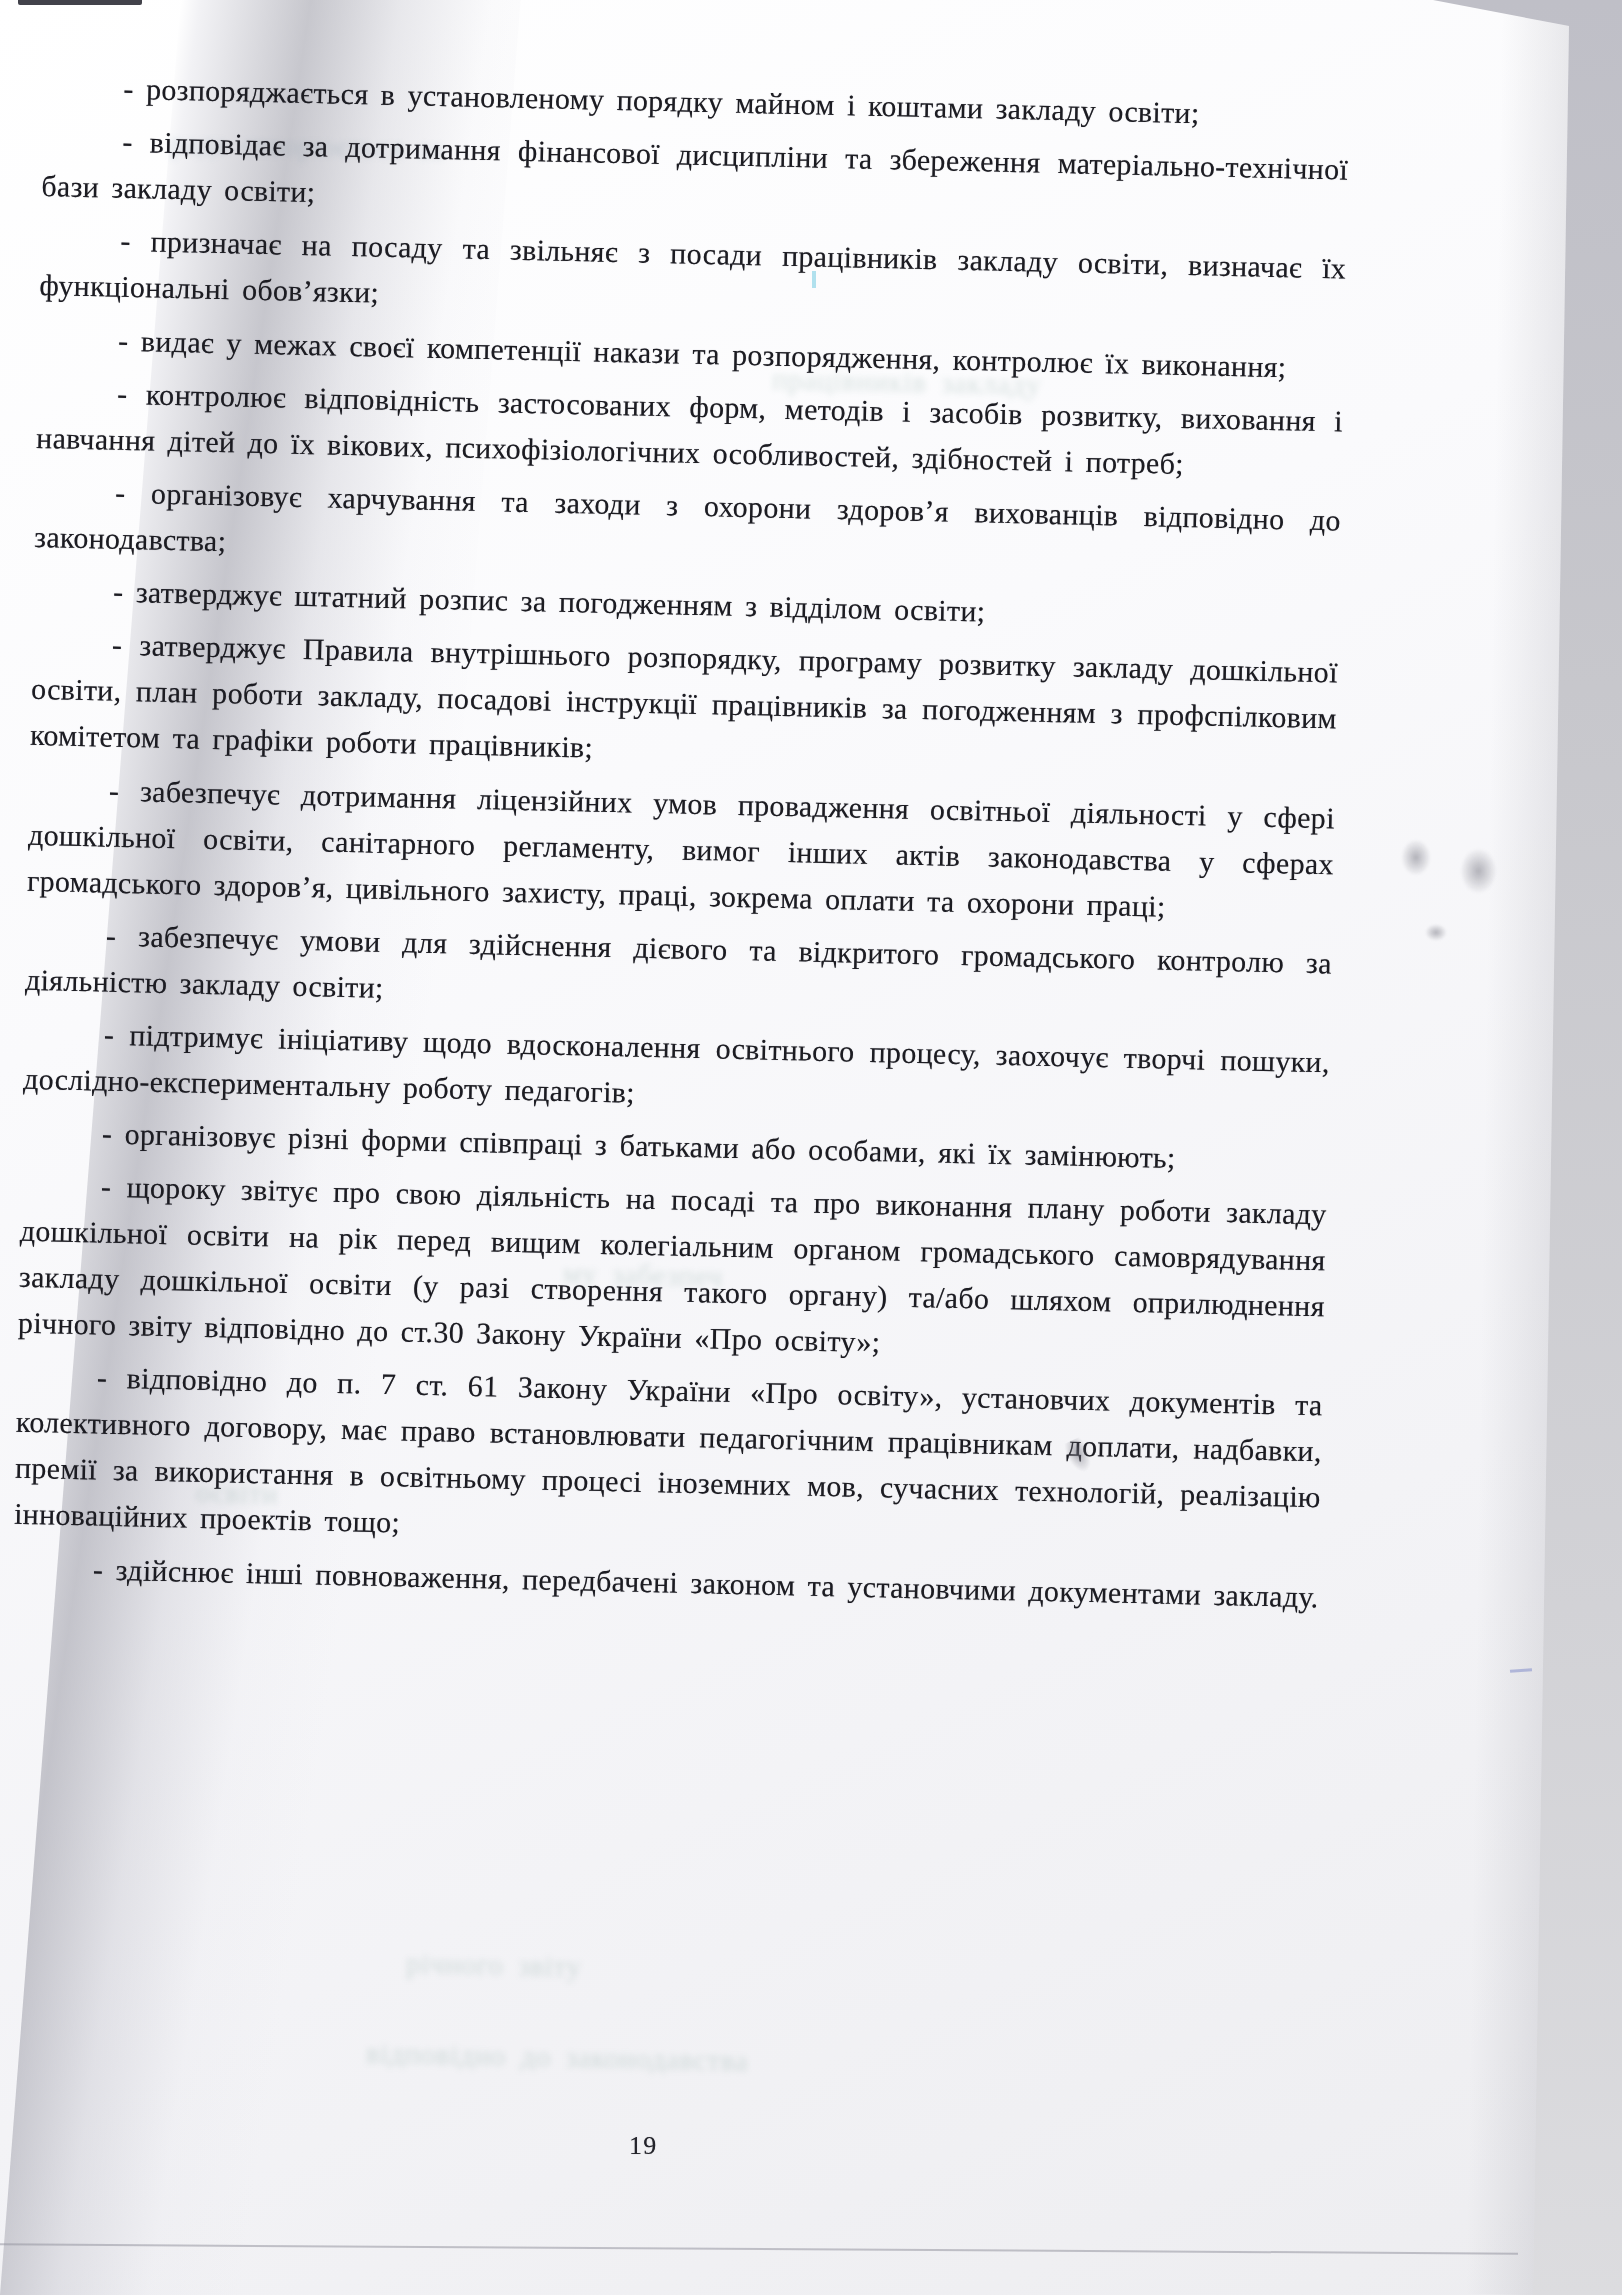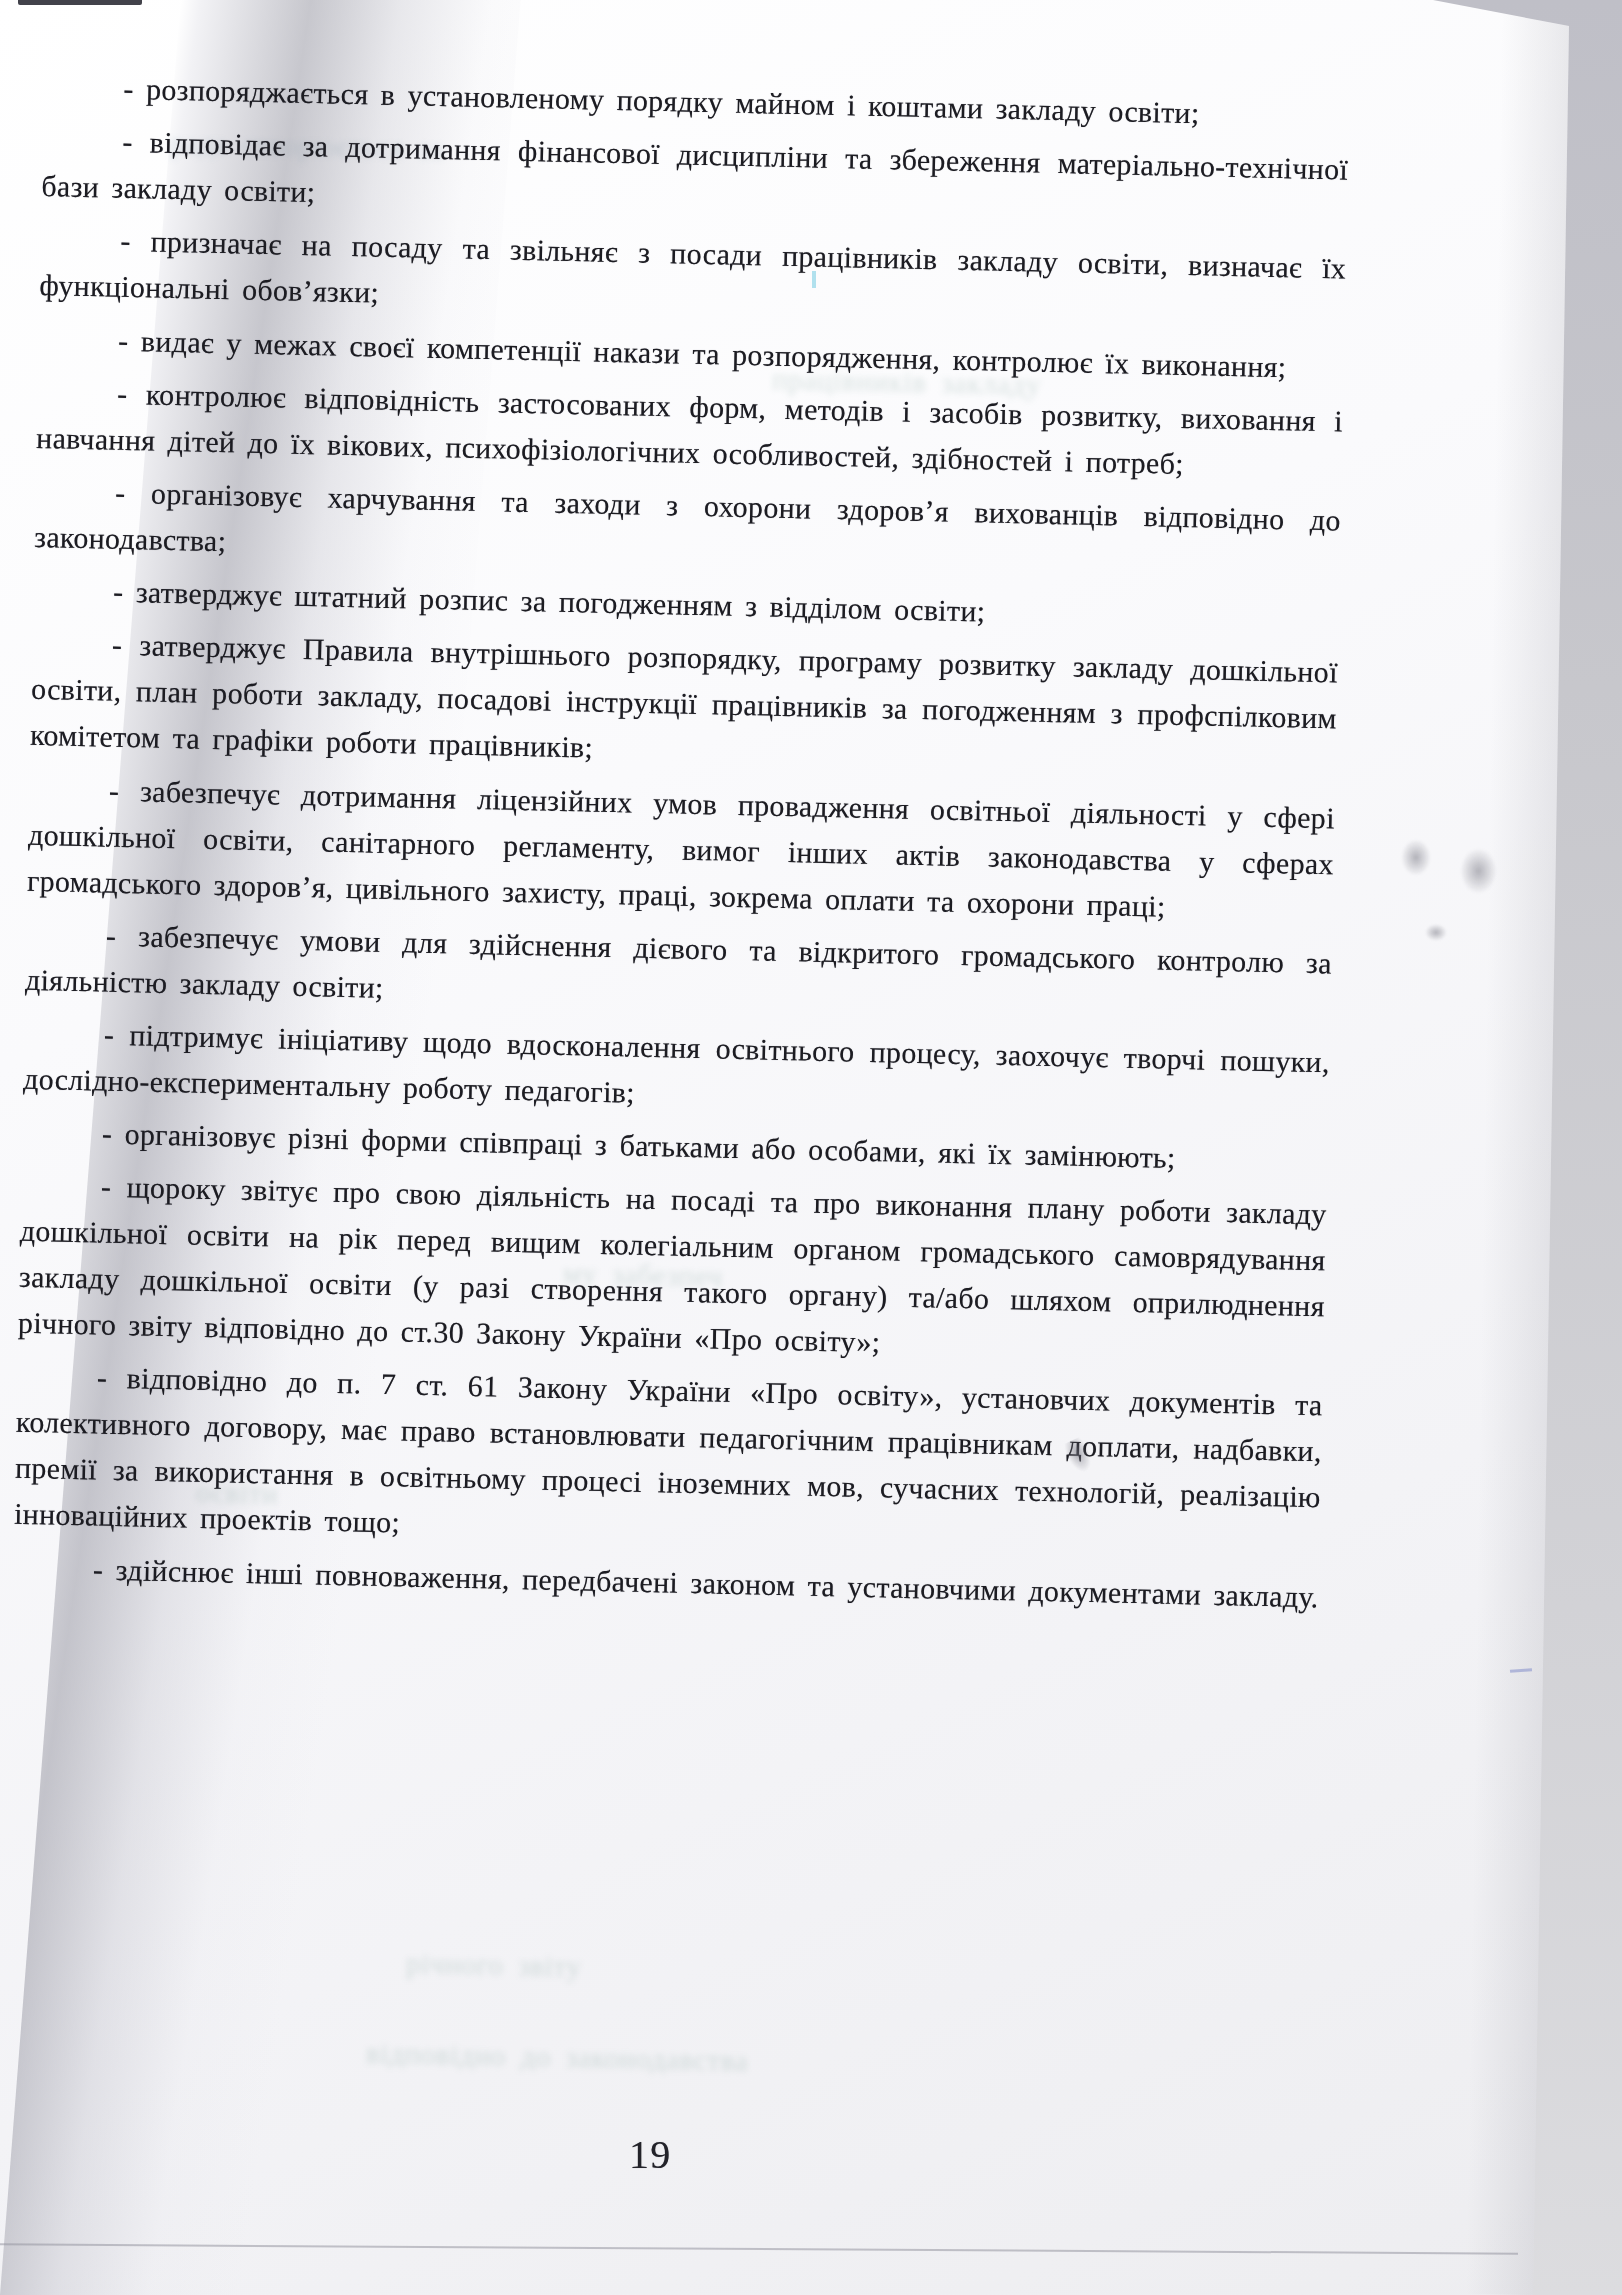--- a/index.html
+++ b/index.html
@@ -51,21 +51,21 @@
     transform:rotate(1.18deg) skewY(.12deg);
     transform-origin:top left;
     color:#1c1c22;
     font-size:30px;line-height:46px;
     text-align:justify;word-spacing:4.6px;letter-spacing:0.3px;
     text-shadow:0 0 0.7px rgba(30,30,40,.55);
   }
   .content p{margin:0 0 7.2px 0;text-indent:80px;}
   .page-number{
     position:absolute;left:629px;top:2131px;
-    font-size:40px;color:#23232a;letter-spacing:1.3px;
+    font-size:26px;color:#23232a;letter-spacing:1.3px;
     text-shadow:0 0 0.7px rgba(30,30,40,.5);
   }
   
   .bleed{
     position:absolute;color:#6f948c;opacity:.26;
     font-size:29px;letter-spacing:0.7px;word-spacing:6.5px;
     filter:blur(3.3px);white-space:nowrap;transform:rotate(1.2deg);
   }
   .bleed.b1{left:170px;top:130px;color:#7d98a8;}
   .bleed.b2{left:772px;top:366px;}

